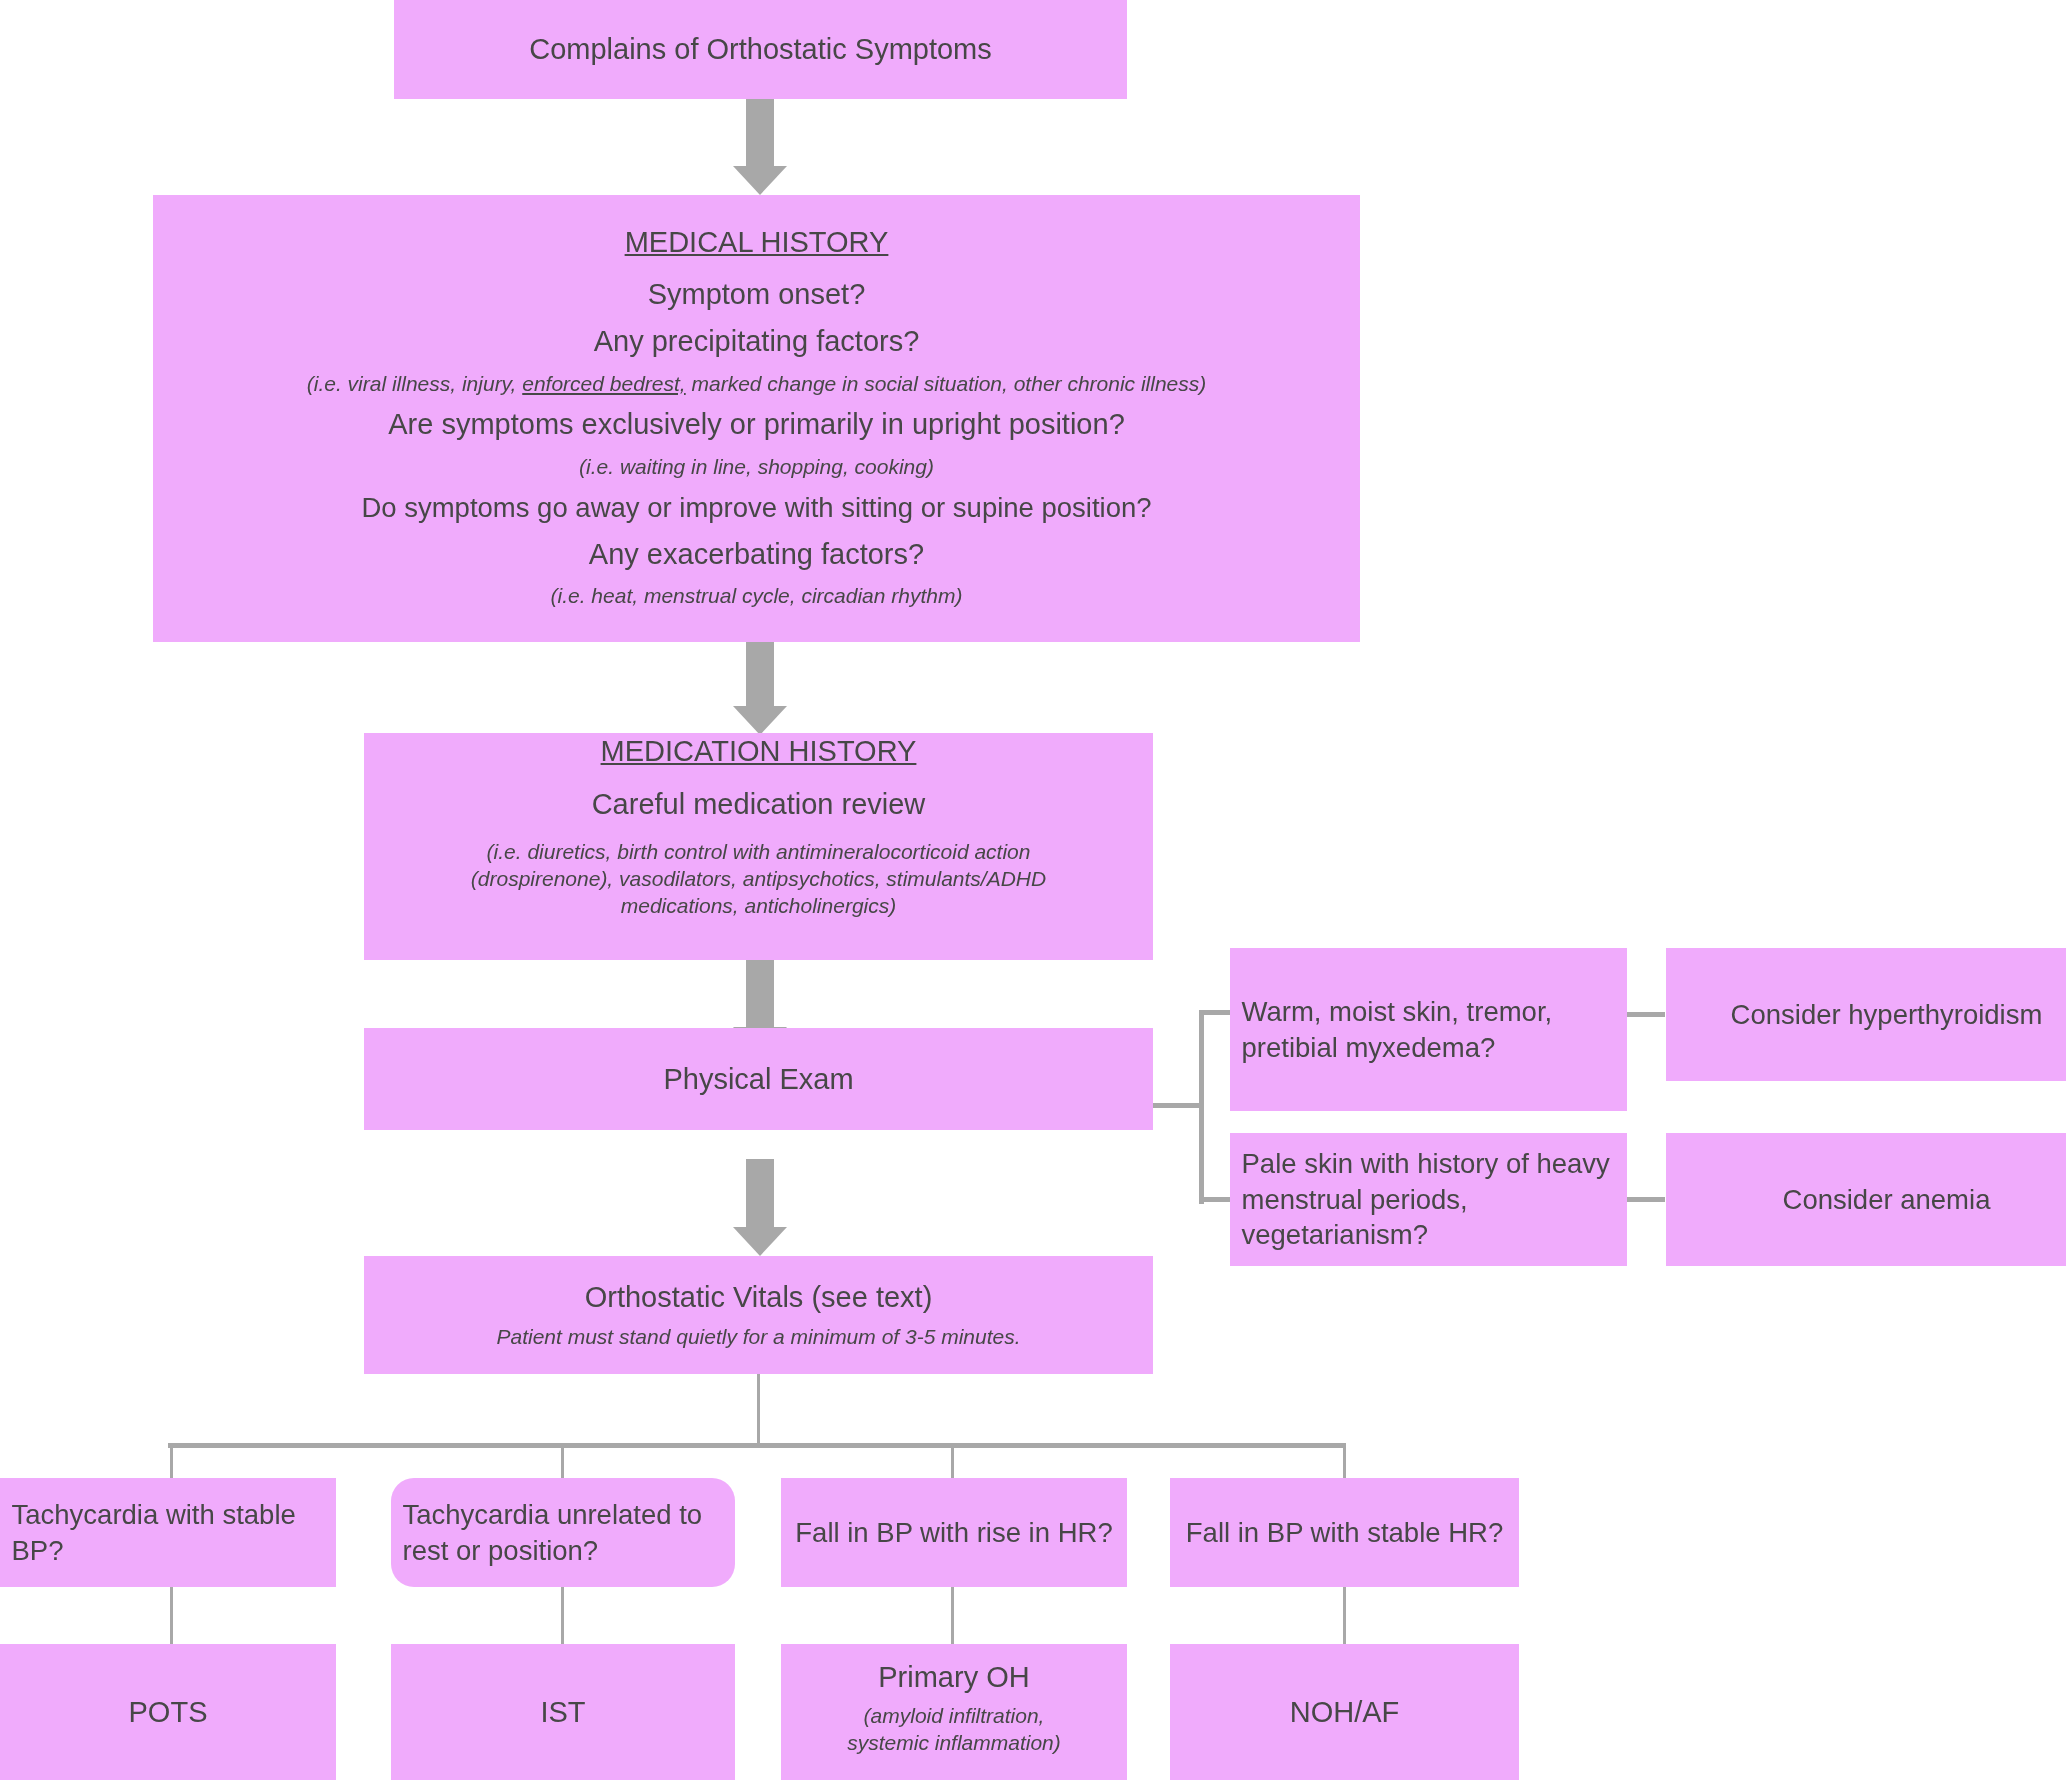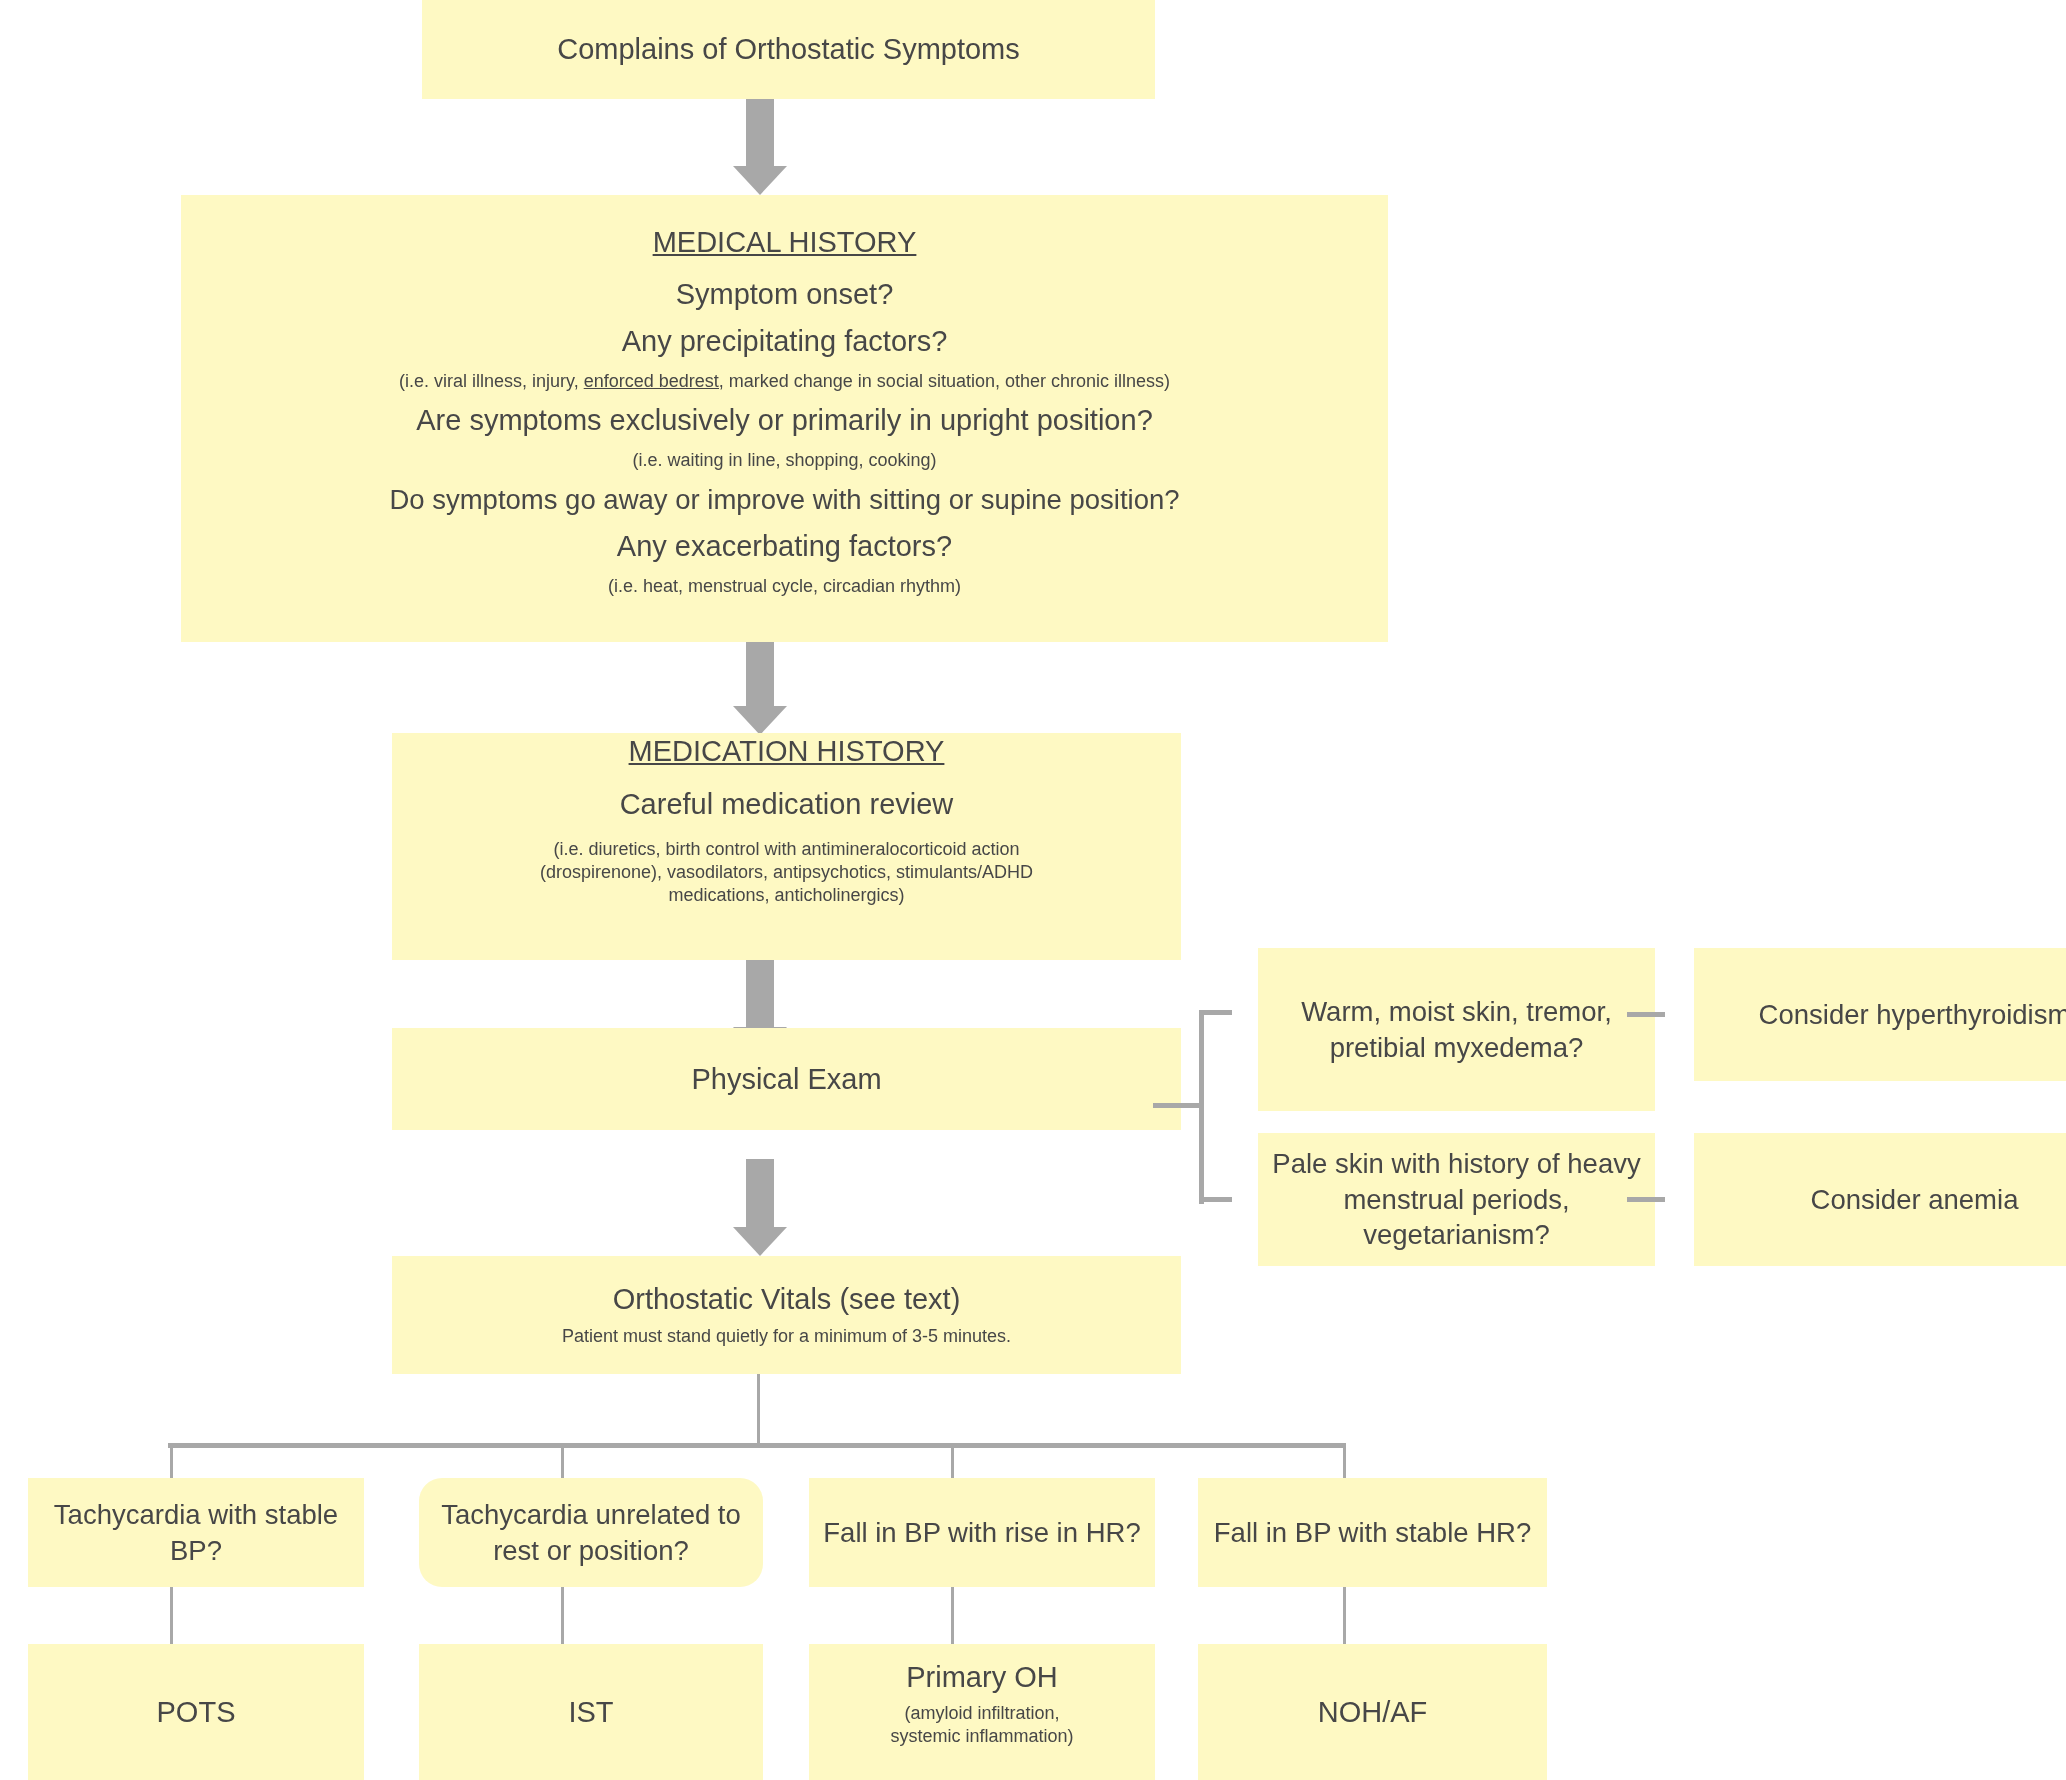--- a/index.html
+++ b/index.html
@@ -13,49 +13,47 @@
   }
   #stage {
     position: relative;
     width: 2066px;
     height: 1781px;
     background: #ffffff;
     overflow: hidden;
   }
   .box {
     position: absolute;
-    background: #fef9c3;
+    background: #f0abfc;
     display: flex;
     flex-direction: column;
     align-items: center;
     justify-content: center;
-    text-align: center;
     box-sizing: border-box;
     color: #474747;
-    margin-left: 28px;
   }
   .line {
     position: absolute;
     background: #a8a8a8;
   }
   .arrow-shaft {
     position: absolute;
     background: #a8a8a8;
   }
   .arrow-head {
     position: absolute;
     width: 0;
     height: 0;
     border-left: 27px solid transparent;
     border-right: 27px solid transparent;
     border-top: 29px solid #a8a8a8;
   }
   .t-lg   { font-size: 29px; line-height: 1.25; }
   .t-md   { font-size: 27.5px; line-height: 1.3; }
-  .t-sm   { font-size: 18px; line-height: 1.3; }
+  .t-sm   { font-size: 21px; line-height: 1.3; font-style: italic; }
   .t-hdr  { font-size: 29px; text-decoration: underline; line-height: 1.3; }
   .u      { text-decoration: underline; }
   .row    { display: block; }
   .pad    { padding: 0 11.5px; }
 </style>
 </head>
 <body>
 
 <div id="stage">
 

